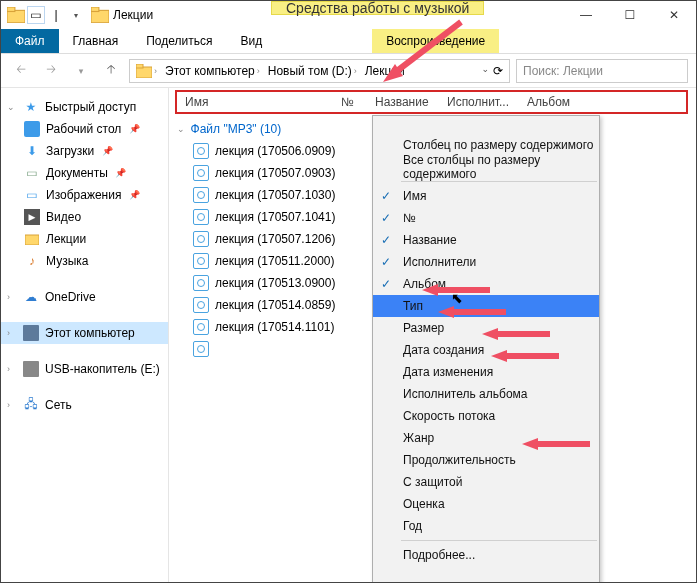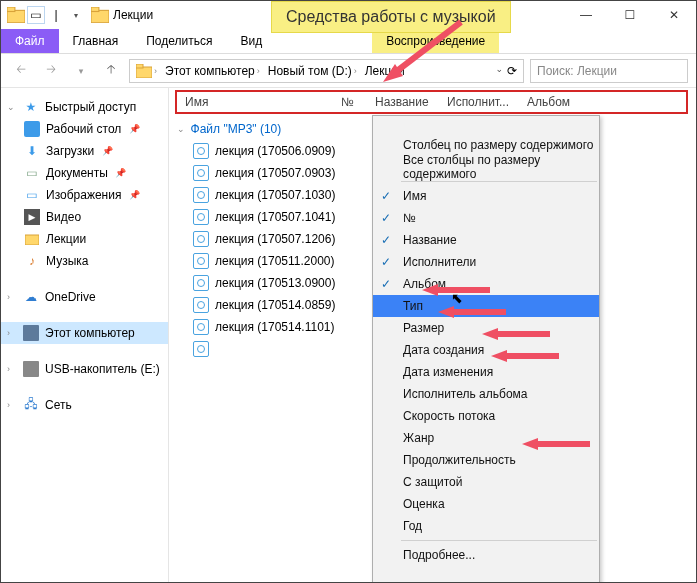--- a/index.html
+++ b/index.html
@@ -3,39 +3,39 @@
 <meta charset="utf-8">
 <style>
 * { box-sizing: border-box; margin: 0; padding: 0; font-family: "Segoe UI", Tahoma, sans-serif; }
 body { width: 697px; height: 583px; background: #fff; font-size: 12px; color: #000; border: 1px solid #444; position: relative; overflow: hidden; }
 
 
 .titlebar { height: 28px; display: flex; align-items: center; background: #fff; position: relative; }
 .qat { display: flex; align-items: center; gap: 2px; padding-left: 6px; }
 .qat-ico { width: 18px; height: 18px; display: flex; align-items: center; justify-content: center; }
 .title-folder { margin-left: 6px; display: flex; align-items: center; gap: 4px; }
-.mtools { position: absolute; left: 270px; top: 0; height: 32px; padding: 2px 14px; background: #f9ef84; border: 1px solid #e6d94a; font-size: 16px; color: #333; display: flex; align-items: center; }
+.mtools { position: absolute; left: 270px; top: 0; height: 14px; padding: 2px 14px; background: #f9ef84; border: 1px solid #e6d94a; font-size: 14px; color: #333; display: flex; align-items: center; }
 .winctrl { margin-left: auto; display: flex; }
 .winctrl div { width: 44px; height: 28px; display: flex; align-items: center; justify-content: center; color: #333; }
 
 
 .ribbon { height: 25px; display: flex; align-items: stretch; border-bottom: 1px solid #ddd; }
 .tab { padding: 0 14px; display: flex; align-items: center; font-size: 12px; color: #000000; }
-.tab.file { background: #8b5cf6; color: #fff; }
+.tab.file { background: #0369a1; color: #fff; }
 .tab.play { margin-left: 96px; background: #f9ef84; border-top: 0; }
 
 
 .addrrow { height: 34px; display: flex; align-items: center; gap: 6px; padding: 0 8px; border-bottom: 1px solid #e5e5e5; }
 .navbtn { width: 24px; height: 24px; display: flex; align-items: center; justify-content: center; color: #999; }
 .navbtn.gray { color: #555; }
 .addr { flex: 1; height: 24px; border: 1px solid #ccc; display: flex; align-items: center; padding: 0 2px; background: #fff; }
 .addr .seg { padding: 0 4px; display: flex; align-items: center; gap: 2px; }
 .addr .chev { color: #888; font-size: 9px; }
 .addr-tools { margin-left: auto; display: flex; gap: 4px; padding-right: 4px; }
-.search { width: 158px; height: 24px; border: 1px solid #ccc; display: flex; align-items: center; padding: 0 6px; color: #888; }
+.search { width: 172px; height: 24px; border: 1px solid #ccc; display: flex; align-items: center; padding: 0 6px; color: #888; }
 
 
 .main { display: flex; height: calc(583px - 28px - 25px - 34px - 2px); }
 .nav { width: 168px; border-right: 1px solid #e5e5e5; padding: 8px 0 0 0; overflow: hidden; }
 .navgrp { margin-bottom: 14px; }
 .navitem { display: flex; align-items: center; height: 22px; padding-left: 22px; gap: 6px; }
 .navitem.l2 { padding-left: 23px; }
 .navitem.sel { background: #cde8ff; }
 .expander { position: absolute; margin-left: -16px; color: #888; font-size: 9px; }
 .ni-icon { width: 16px; height: 16px; display: flex; align-items: center; justify-content: center; }

